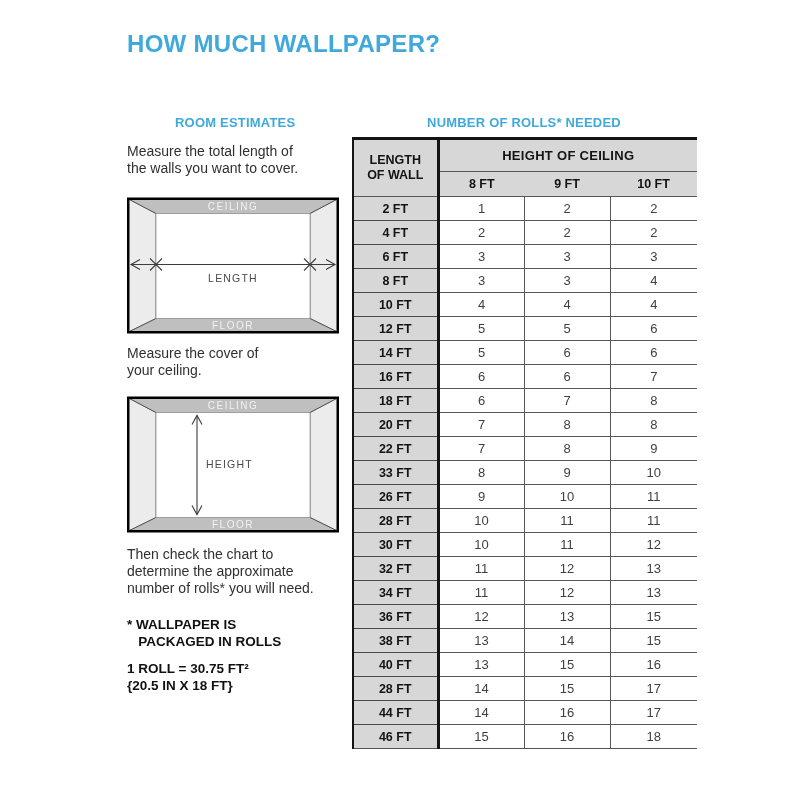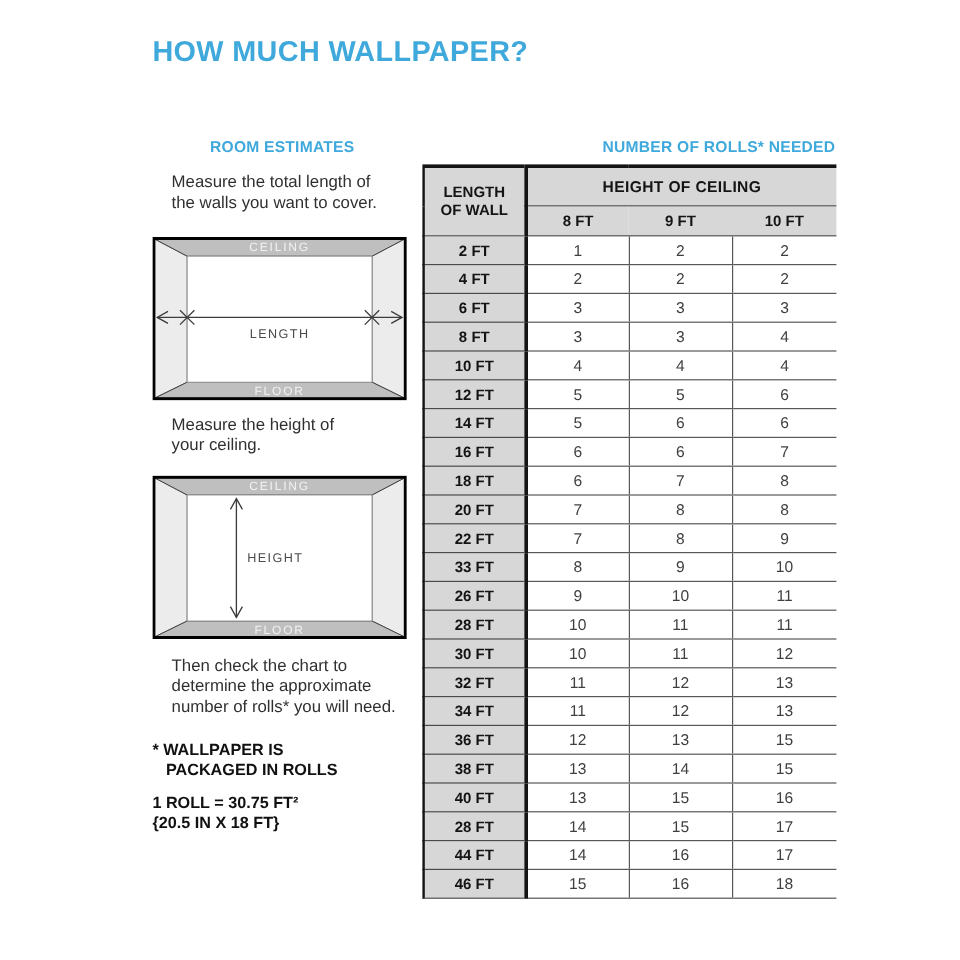--- a/index.html
+++ b/index.html
@@ -11,23 +11,23 @@
   }
   .abs { position:absolute; }
   .page-title {
     left:127px; top:30px; font-size:24px; font-weight:bold;
     color:var(--accent); letter-spacing:.3px;
   }
   .section-heading {
     font-size:13px; font-weight:bold; color:var(--accent); letter-spacing:.2px;
   }
   .heading-left { left:127px; top:115px;padding-left:48px; }
-  .heading-table { left:352px; top:115px; width:344px; text-align:right; }
+  .heading-table { left:352px; top:115px; width:344px; text-align:center; }
   .instruction {
-    left:127px; font-size:14px; line-height:17px; color:#303030; white-space:pre-line;margin-left:16px;
+    left:127px; font-size:14px; line-height:17px; color:#303030; white-space:pre-line;
   }
   .p1 { top:143px; }
   .p2 { top:345px; }
   .p3 { top:546px; }
   .footnote {
     left:127px; top:617px; font-size:13.5px; font-weight:bold; line-height:16.5px;
     color:#111; white-space:pre-wrap;
   }
   .roll-info {
     left:127px; top:661px; font-size:13.5px; font-weight:bold; line-height:16.5px;
@@ -99,21 +99,21 @@
       <polyline points="13,62 4,67 13,72"></polyline>
       <polyline points="199,62 208,67 199,72"></polyline>
       <line x1="23" y1="61" x2="35" y2="73"></line>
       <line x1="23" y1="73" x2="35" y2="61"></line>
       <line x1="177" y1="61" x2="189" y2="73"></line>
       <line x1="177" y1="73" x2="189" y2="61"></line>
     </g>
     <text class="dim-label" x="106" y="84" text-anchor="middle">LENGTH</text>
   </svg>
 
-  <div class="abs instruction p2">Measure the height of
+  <div class="abs instruction p2">Measure the cover of
 your ceiling.</div>
 
   <svg class="abs diagram2" width="212" height="137" viewBox="0 0 212 136">
     <polygon points="1.5,1.5 29,16 29,121 1.5,134.5" fill="#ECECEC" stroke="#3c3c3c" stroke-width="0.75"></polygon>
     <polygon points="210.5,1.5 183,16 183,121 210.5,134.5" fill="#ECECEC" stroke="#3c3c3c" stroke-width="0.75"></polygon>
     <polygon points="1.5,1.5 210.5,1.5 183,16 29,16" fill="#BFBFBF" stroke="#3c3c3c" stroke-width="0.75"></polygon>
     <polygon points="1.5,134.5 210.5,134.5 183,121 29,121" fill="#BFBFBF" stroke="#3c3c3c" stroke-width="0.75"></polygon>
     <rect x="29" y="16" width="154" height="105" fill="#ffffff" stroke="#9a9a9a" stroke-width="0.8"></rect>
     <rect x="1.25" y="1.25" width="209.5" height="133.5" fill="none" stroke="#000000" stroke-width="2.5"></rect>
     <text class="band-label" x="106" y="12" text-anchor="middle">CEILING</text>

